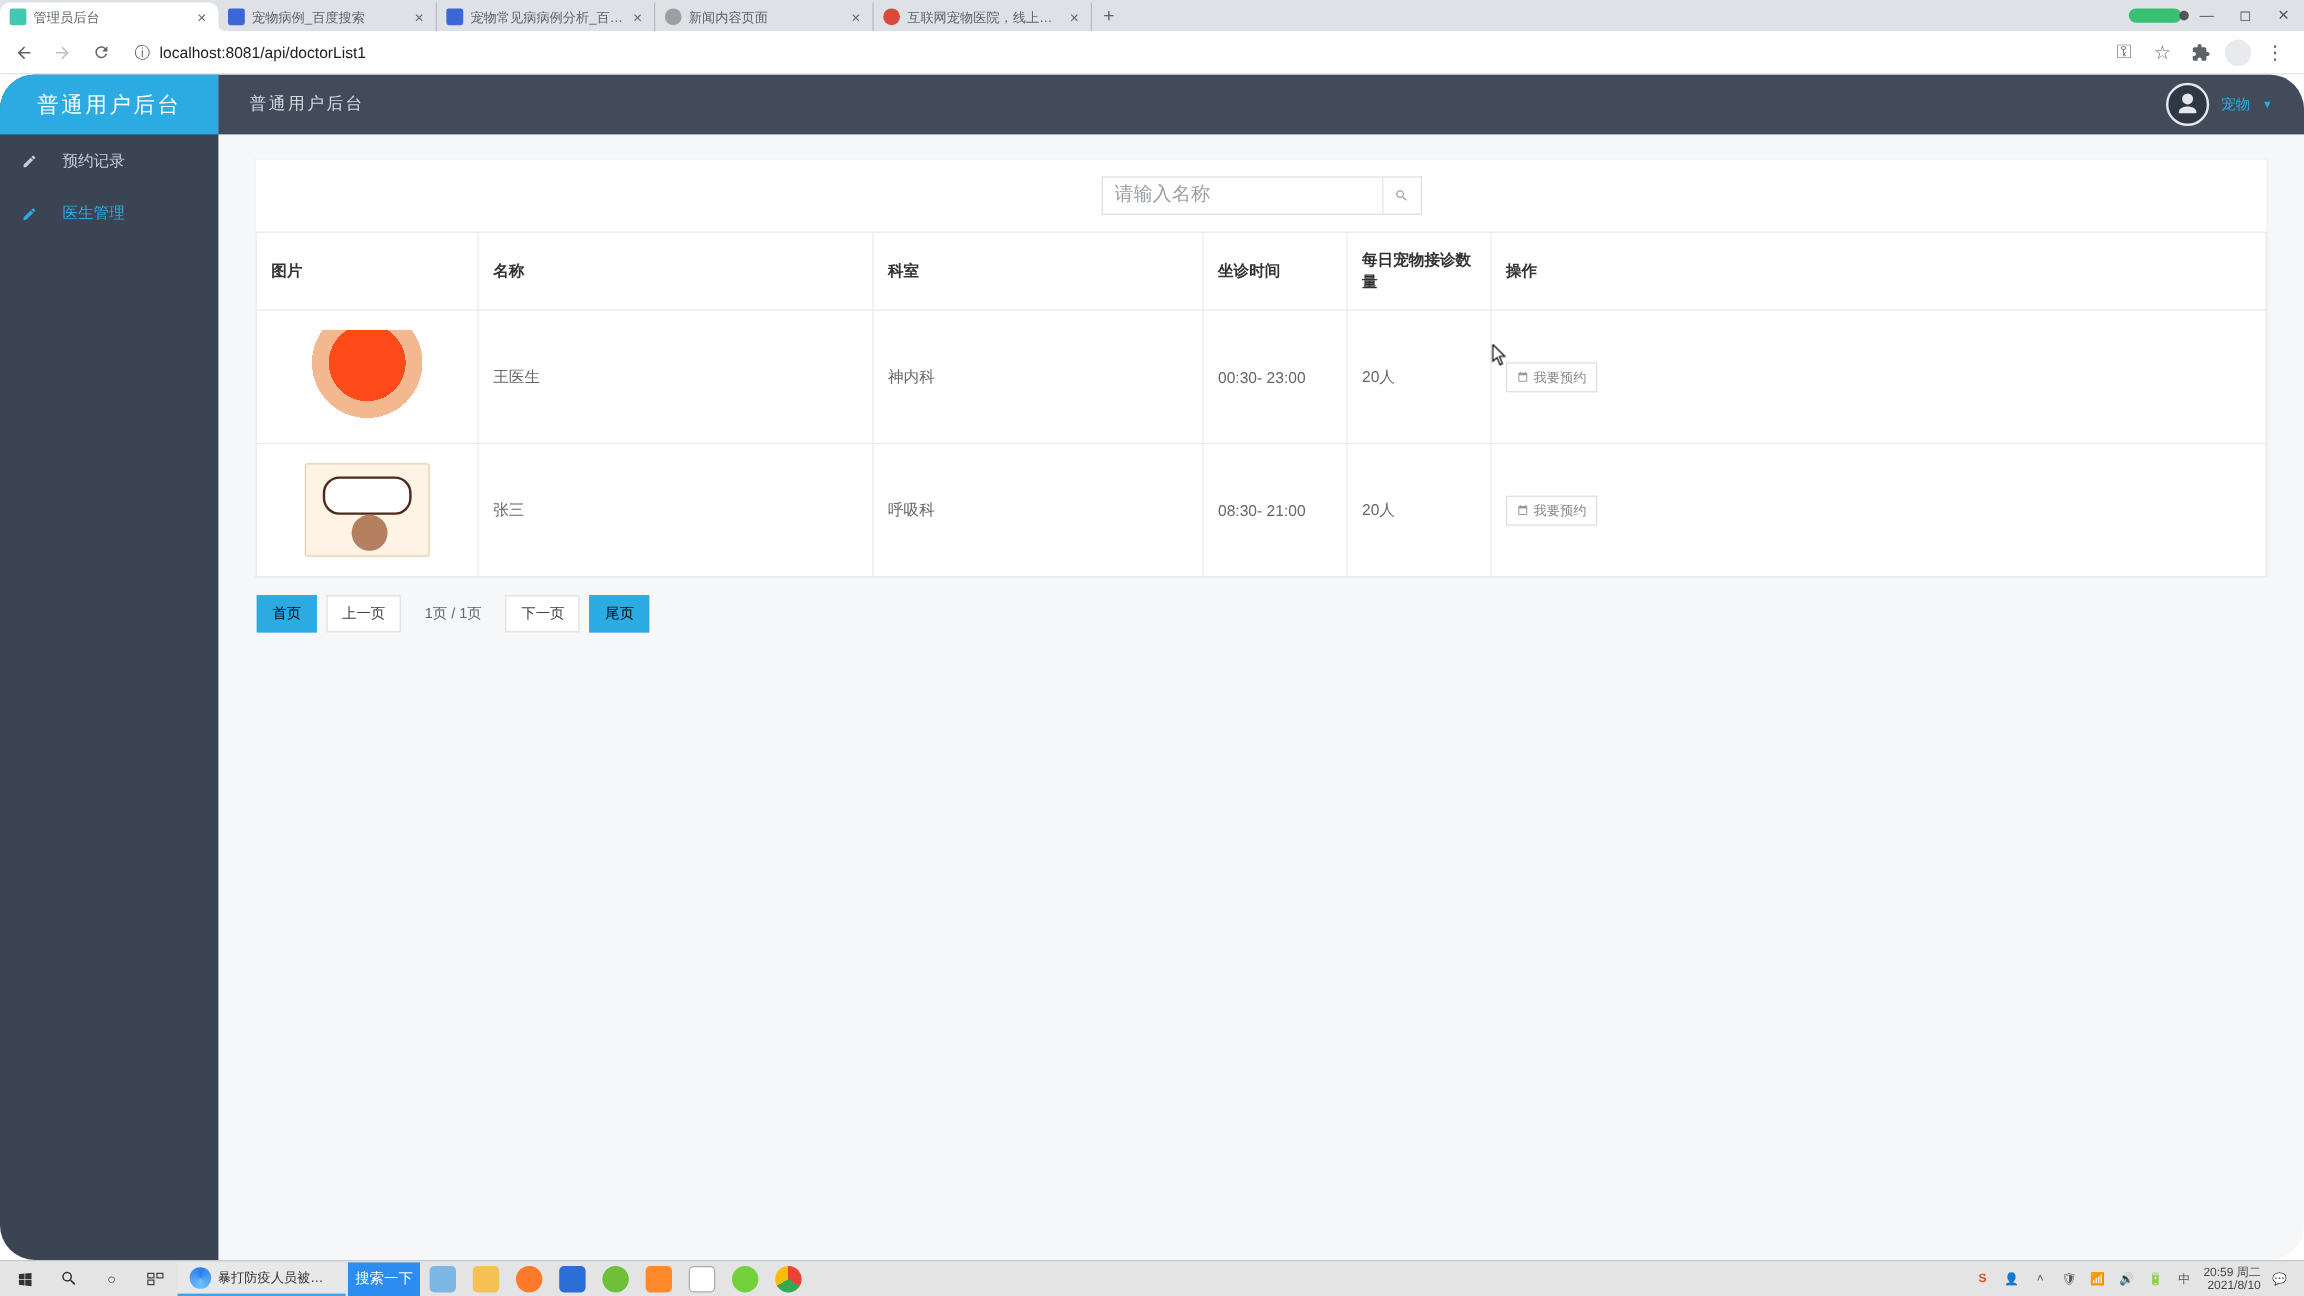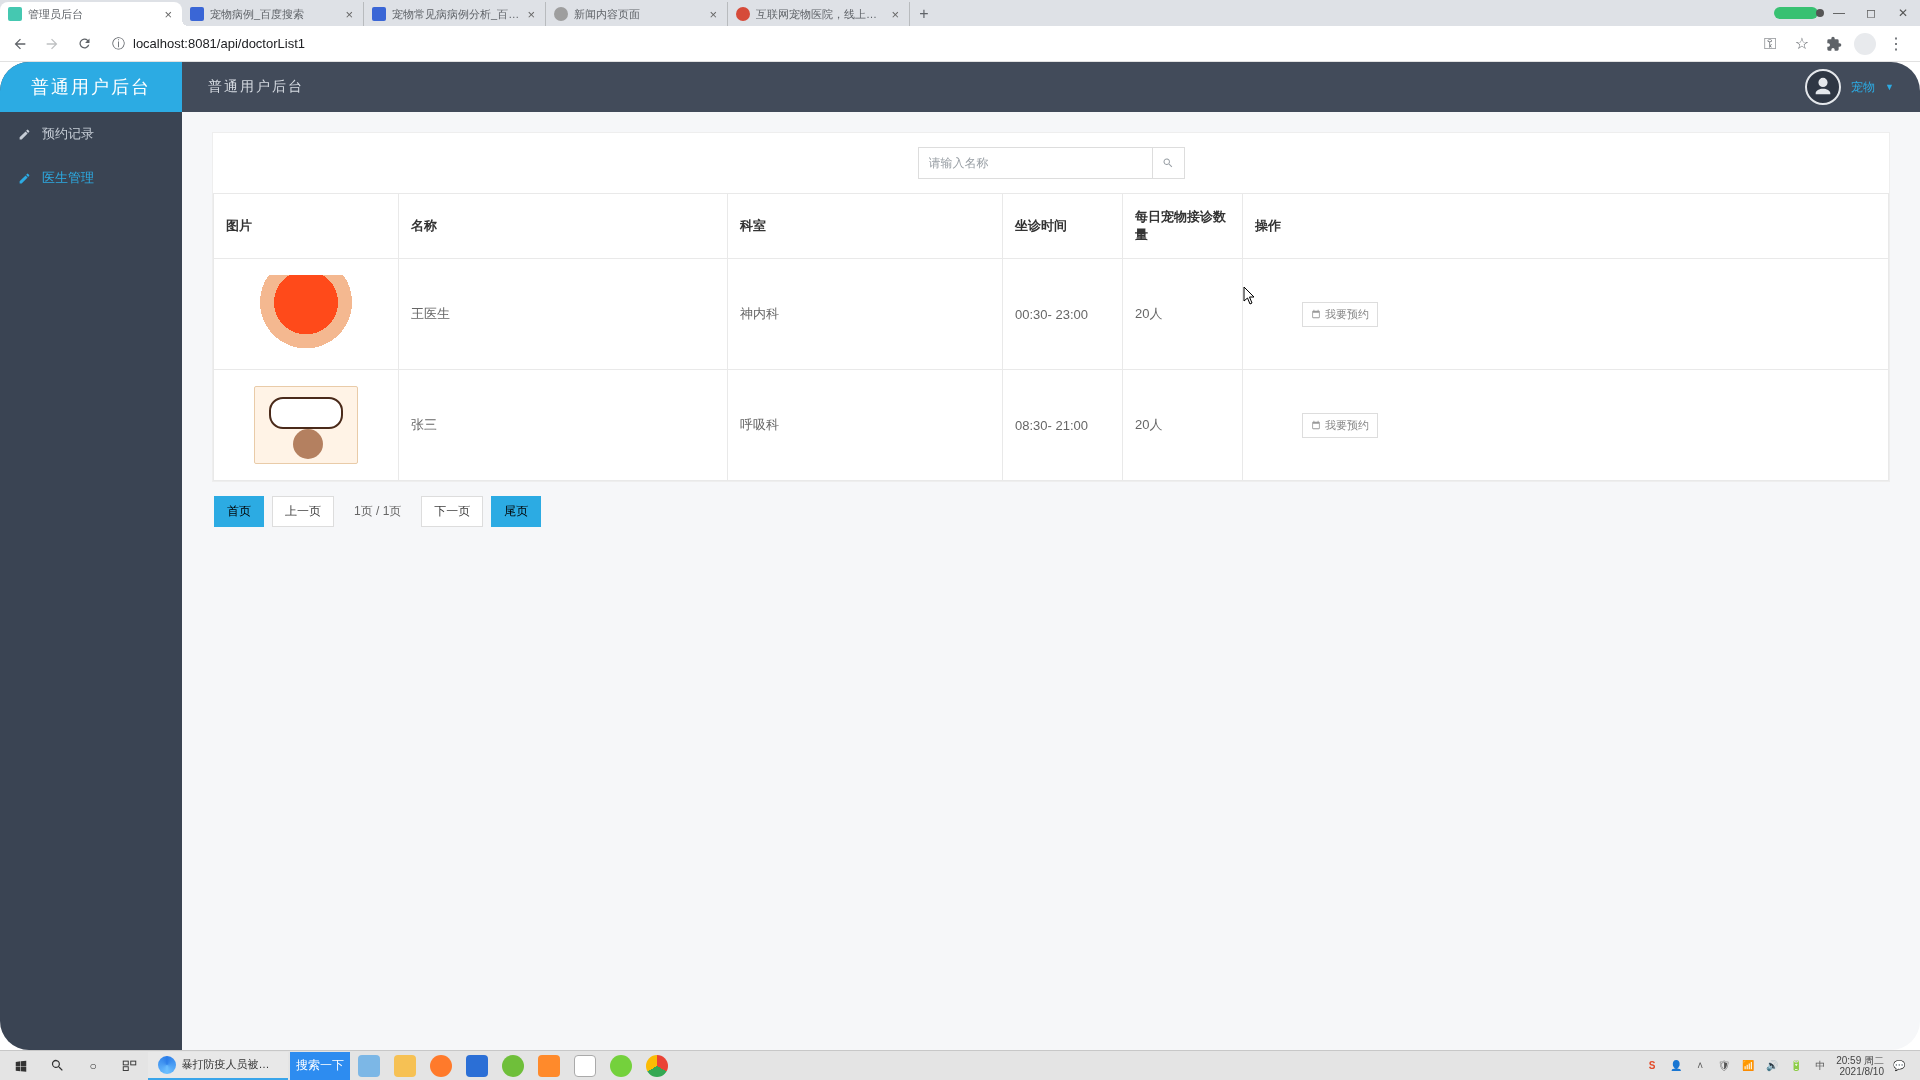--- a/index.html
+++ b/index.html
@@ -28,58 +28,58 @@
     .site-info { color: #5f6368; font-size: 13px; }
     .addr-text { font-size: 13px; color: #202124; }
     .addr-right { display: flex; align-items: center; gap: 8px; padding-right: 6px; }
     .addr-icon { width: 24px; height: 24px; display: flex; align-items: center; justify-content: center; color: #5f6368; cursor: pointer; }
     .profile-circ { width: 22px; height: 22px; border-radius: 50%; background: #e8eaed; }
 
     
     .app-area { flex: 1; display: flex; overflow: hidden; background:#f6f7f9;border-radius:29px; }
     .sidebar { width: 182px; background: #3a4453; color: #c6cdd6; display: flex; flex-direction: column; }
     .sidebar-brand { height: 50px; background: #2cabe3; color: #fff; font-size: 18px; display:flex; align-items:center; justify-content:center; letter-spacing: 2px; }
-    .side-item { height: 44px; display: flex; align-items: center; gap: 10px; padding: 0 18px; font-size: 13px; cursor: pointer; }
+    .side-item { height: 44px; display: flex; align-items: center; gap: 20px; padding: 0 18px; font-size: 13px; cursor: pointer; }
     .side-item.active { color: #2cabe3; }
     .side-icon { width: 14px; display:inline-flex; }
 
     .main-col { flex: 1; display: flex; flex-direction: column; }
     .topbar { height: 50px; background: #424b5a; color: #d6dbe2; display: flex; align-items: center; justify-content: space-between; padding: 0 26px; }
     .topbar-title { font-size: 14px; letter-spacing: 2px; }
     .topbar-user { display: flex; align-items: center; gap: 10px; }
     .avatar-ring { width: 36px; height: 36px; border: 2px solid #e4e7eb; border-radius: 50%; display:flex; align-items:center; justify-content:center; background:#2f3744; }
     .avatar-ring svg { width:22px; height:22px; fill:#e4e7eb; }
     .username { color: #2cabe3; font-size: 12px; }
     .caret { color:#2cabe3; font-size:9px; }
 
     .content-pad { padding: 20px 30px; flex:1; overflow:auto; }
     .panel { background: #fff; border: 1px solid #eee; padding-top: 14px; }
     .search-row { display: flex; justify-content: center; padding-bottom: 14px; }
     .search-box { display:flex; }
-    .search-input { width: 235px; height: 32px; border: 1px solid #ddd; padding: 0 10px; font-size: 12px; color:#333; outline:none; }
+    .search-input { width: 235px; height: 32px; border: 1px solid #ddd; padding: 0 10px; font-size: 16px; color:#333; outline:none; }
     .search-input::placeholder { color:#9aa0a6; }
     .search-btn { width: 32px; height: 32px; border: 1px solid #ddd; border-left:none; background: #fff; display:flex; align-items:center; justify-content:center; cursor: pointer; color:#9aa0a6; }
 
     .tbl { width:100%; border-collapse: collapse; border-top: 1px solid #e9e9e9; }
     .tbl th, .tbl td { border: 1px solid #e9e9e9; font-size: 13px; color: #666; text-align:left; padding: 10px 12px; }
     .tbl th { color:#333; font-weight:600; background:#fff; padding: 14px 12px; }
     .tbl td { vertical-align: middle; }
     .col-img { width: 185px; }
     .col-name { width: 329px; }
     .col-dept { width: 275px; }
     .col-time { width: 120px; }
     .col-cap { width: 120px; }
     .img-cell { display:flex; justify-content:center; padding:6px 0; }
     .img-thumb { width: 104px; height: 78px; border-radius: 2px; }
     .thumb1 { background: radial-gradient(circle at 50% 35%, #ff4a1a 0 32px, #f4b890 32px 46px, #fff 46px); }
     .thumb2 { background: #fff3e6; border:1px solid #e9cba8; position:relative; }
     .thumb2::before { content:""; position:absolute; left:14px; top:10px; right:14px; height:28px; border:2px solid #4a2a1a; border-radius:14px; background:#fff; }
     .thumb2::after { content:""; position:absolute; left:38px; bottom:4px; width:30px; height:30px; border-radius:50%; background:#b48060; }
 
-    .action-btn { border: 1px solid #ddd; background: #fff; padding: 4px 8px; font-size: 11px; color: #888; cursor: pointer; display:inline-flex; align-items:center; gap:4px;margin-left:47px; }
+    .action-btn { border: 1px solid #ddd; background: #fff; padding: 4px 8px; font-size: 11px; color: #888; cursor: pointer; display:inline-flex; align-items:center; gap:4px; }
 
     .pager { display:flex; gap:8px; padding: 14px 2px; }
     .pg-btn { padding: 6px 12px; font-size: 12px; border:1px solid #ddd; background:#fff; color:#404040; cursor:pointer; }
     .pg-btn.primary { background:#2cabe3; border-color:#2cabe3; color:#000000; }
     .pg-info { padding: 6px 12px; font-size:12px; color:#666; align-self:center; }
 
     
     .cursor-arrow { position: fixed; left: 1243px; top: 287px; width: 14px; height: 18px; pointer-events:none; }
 
     

